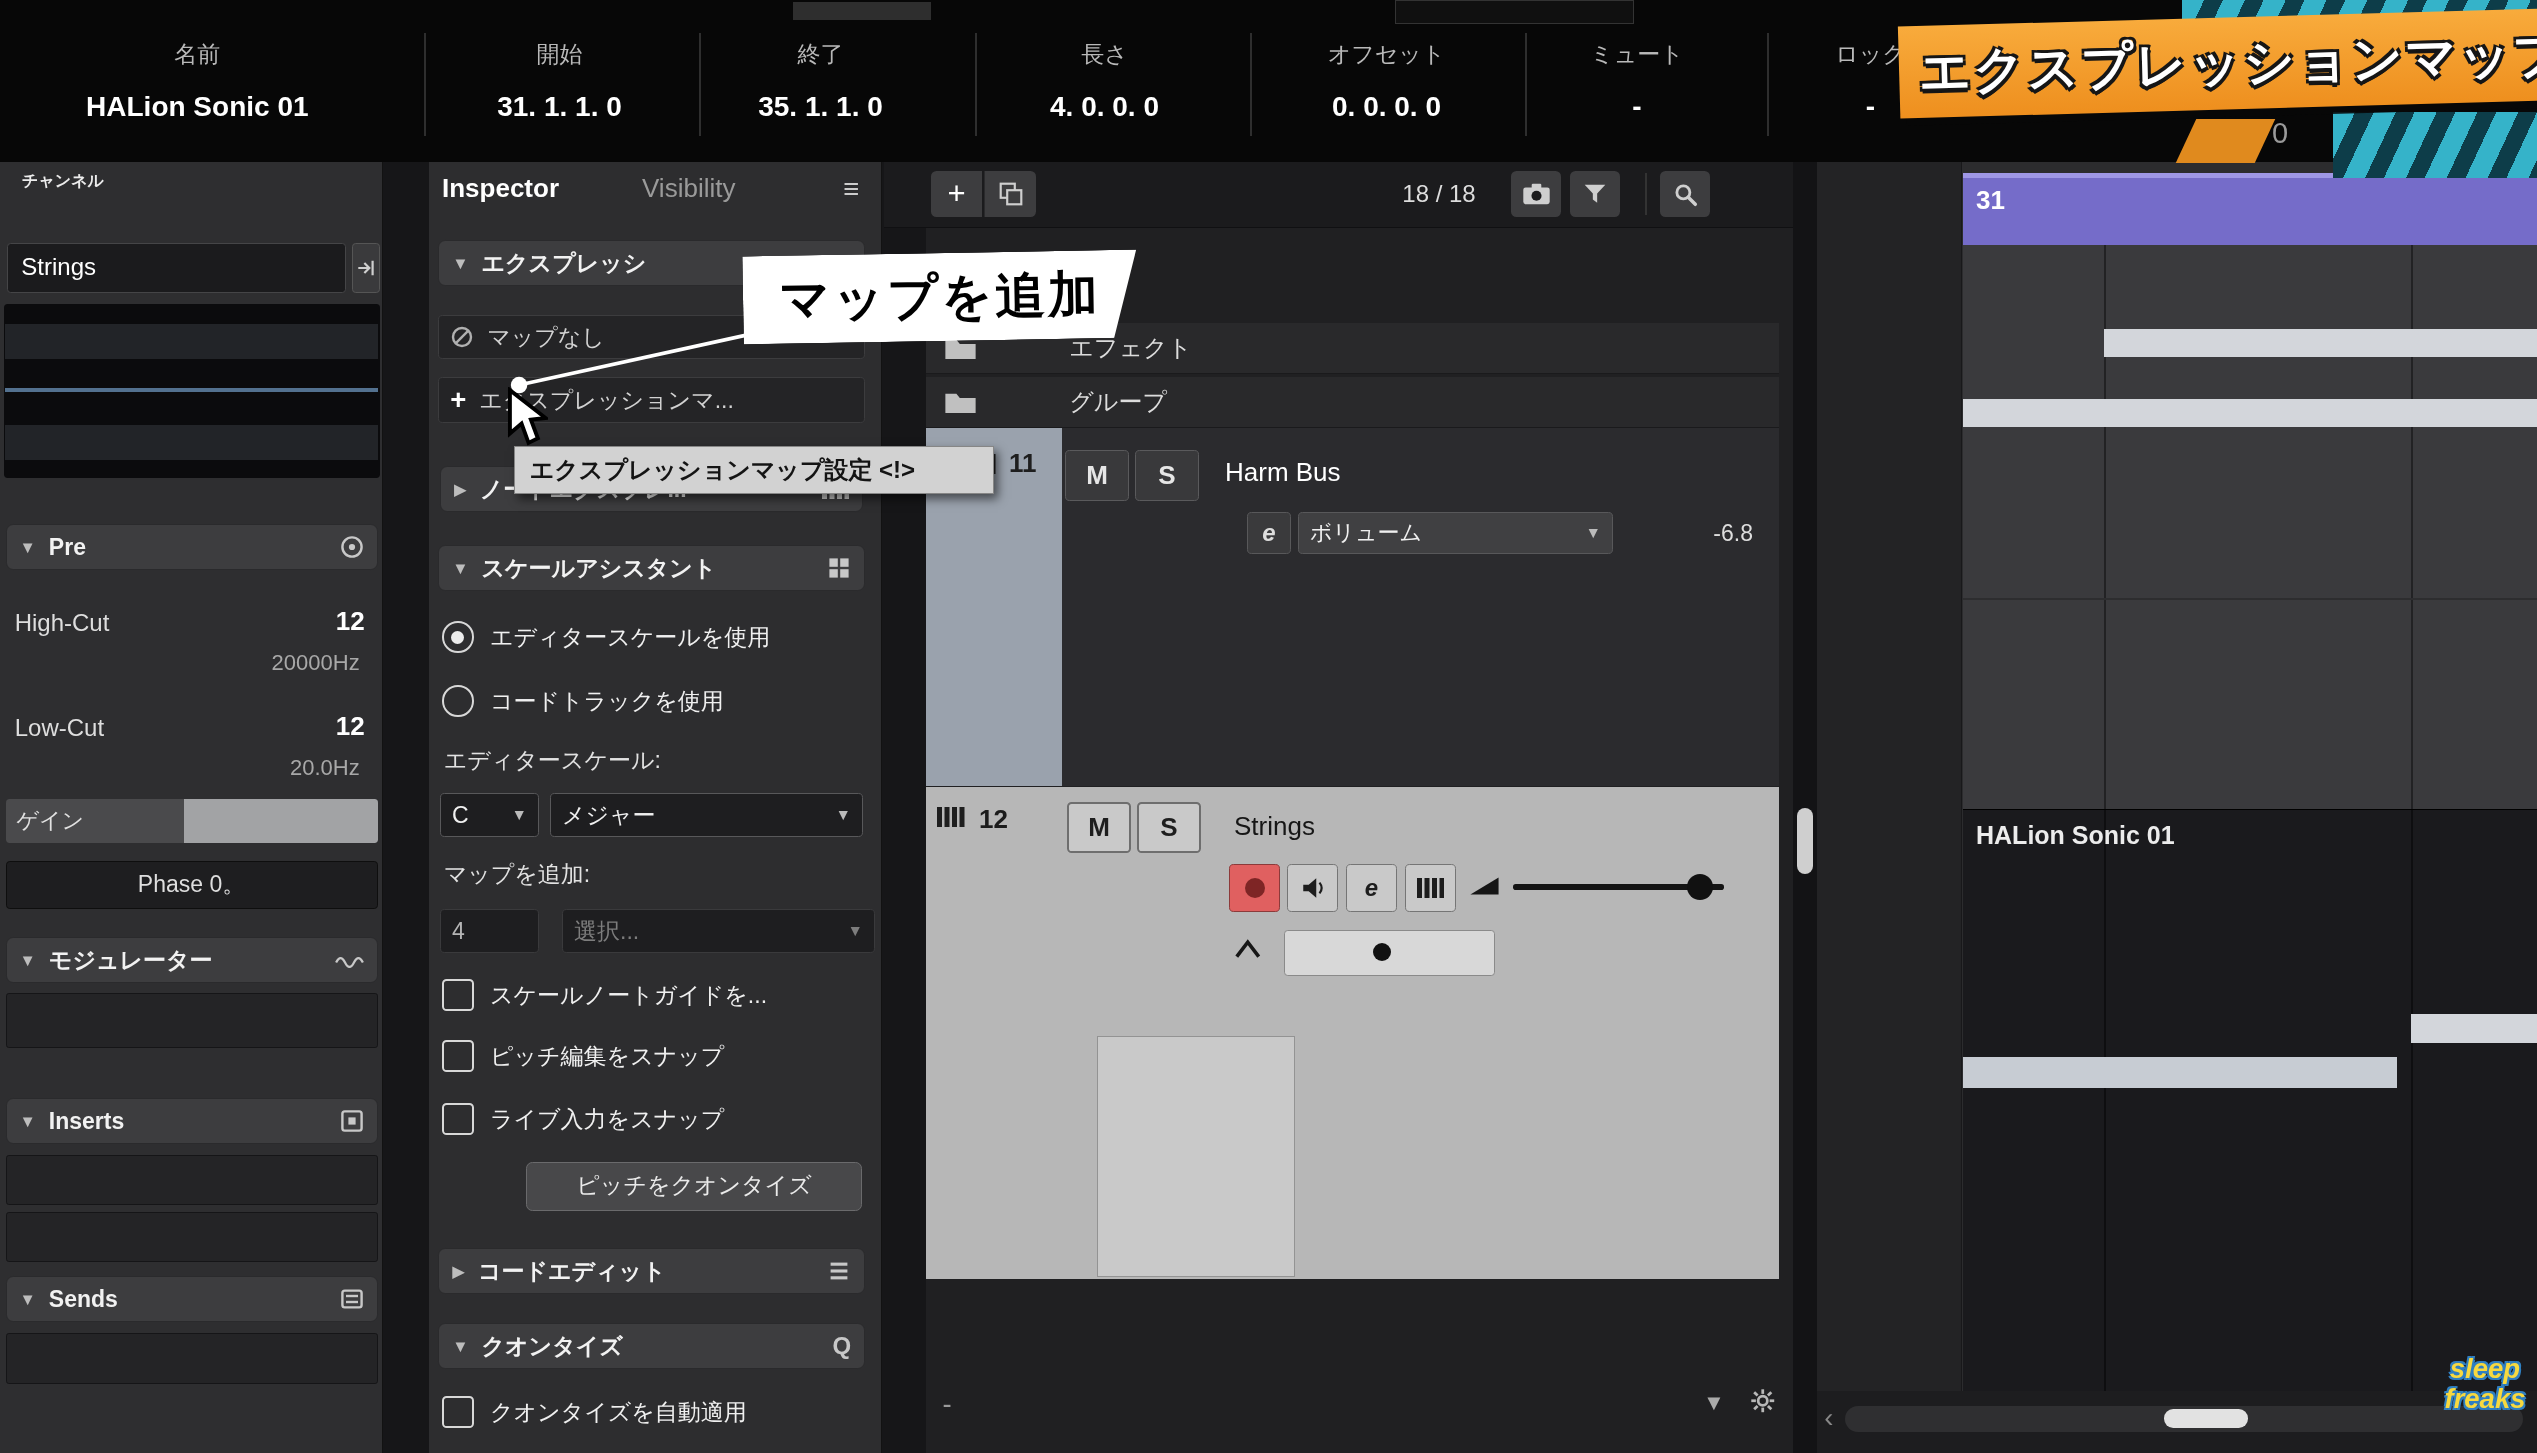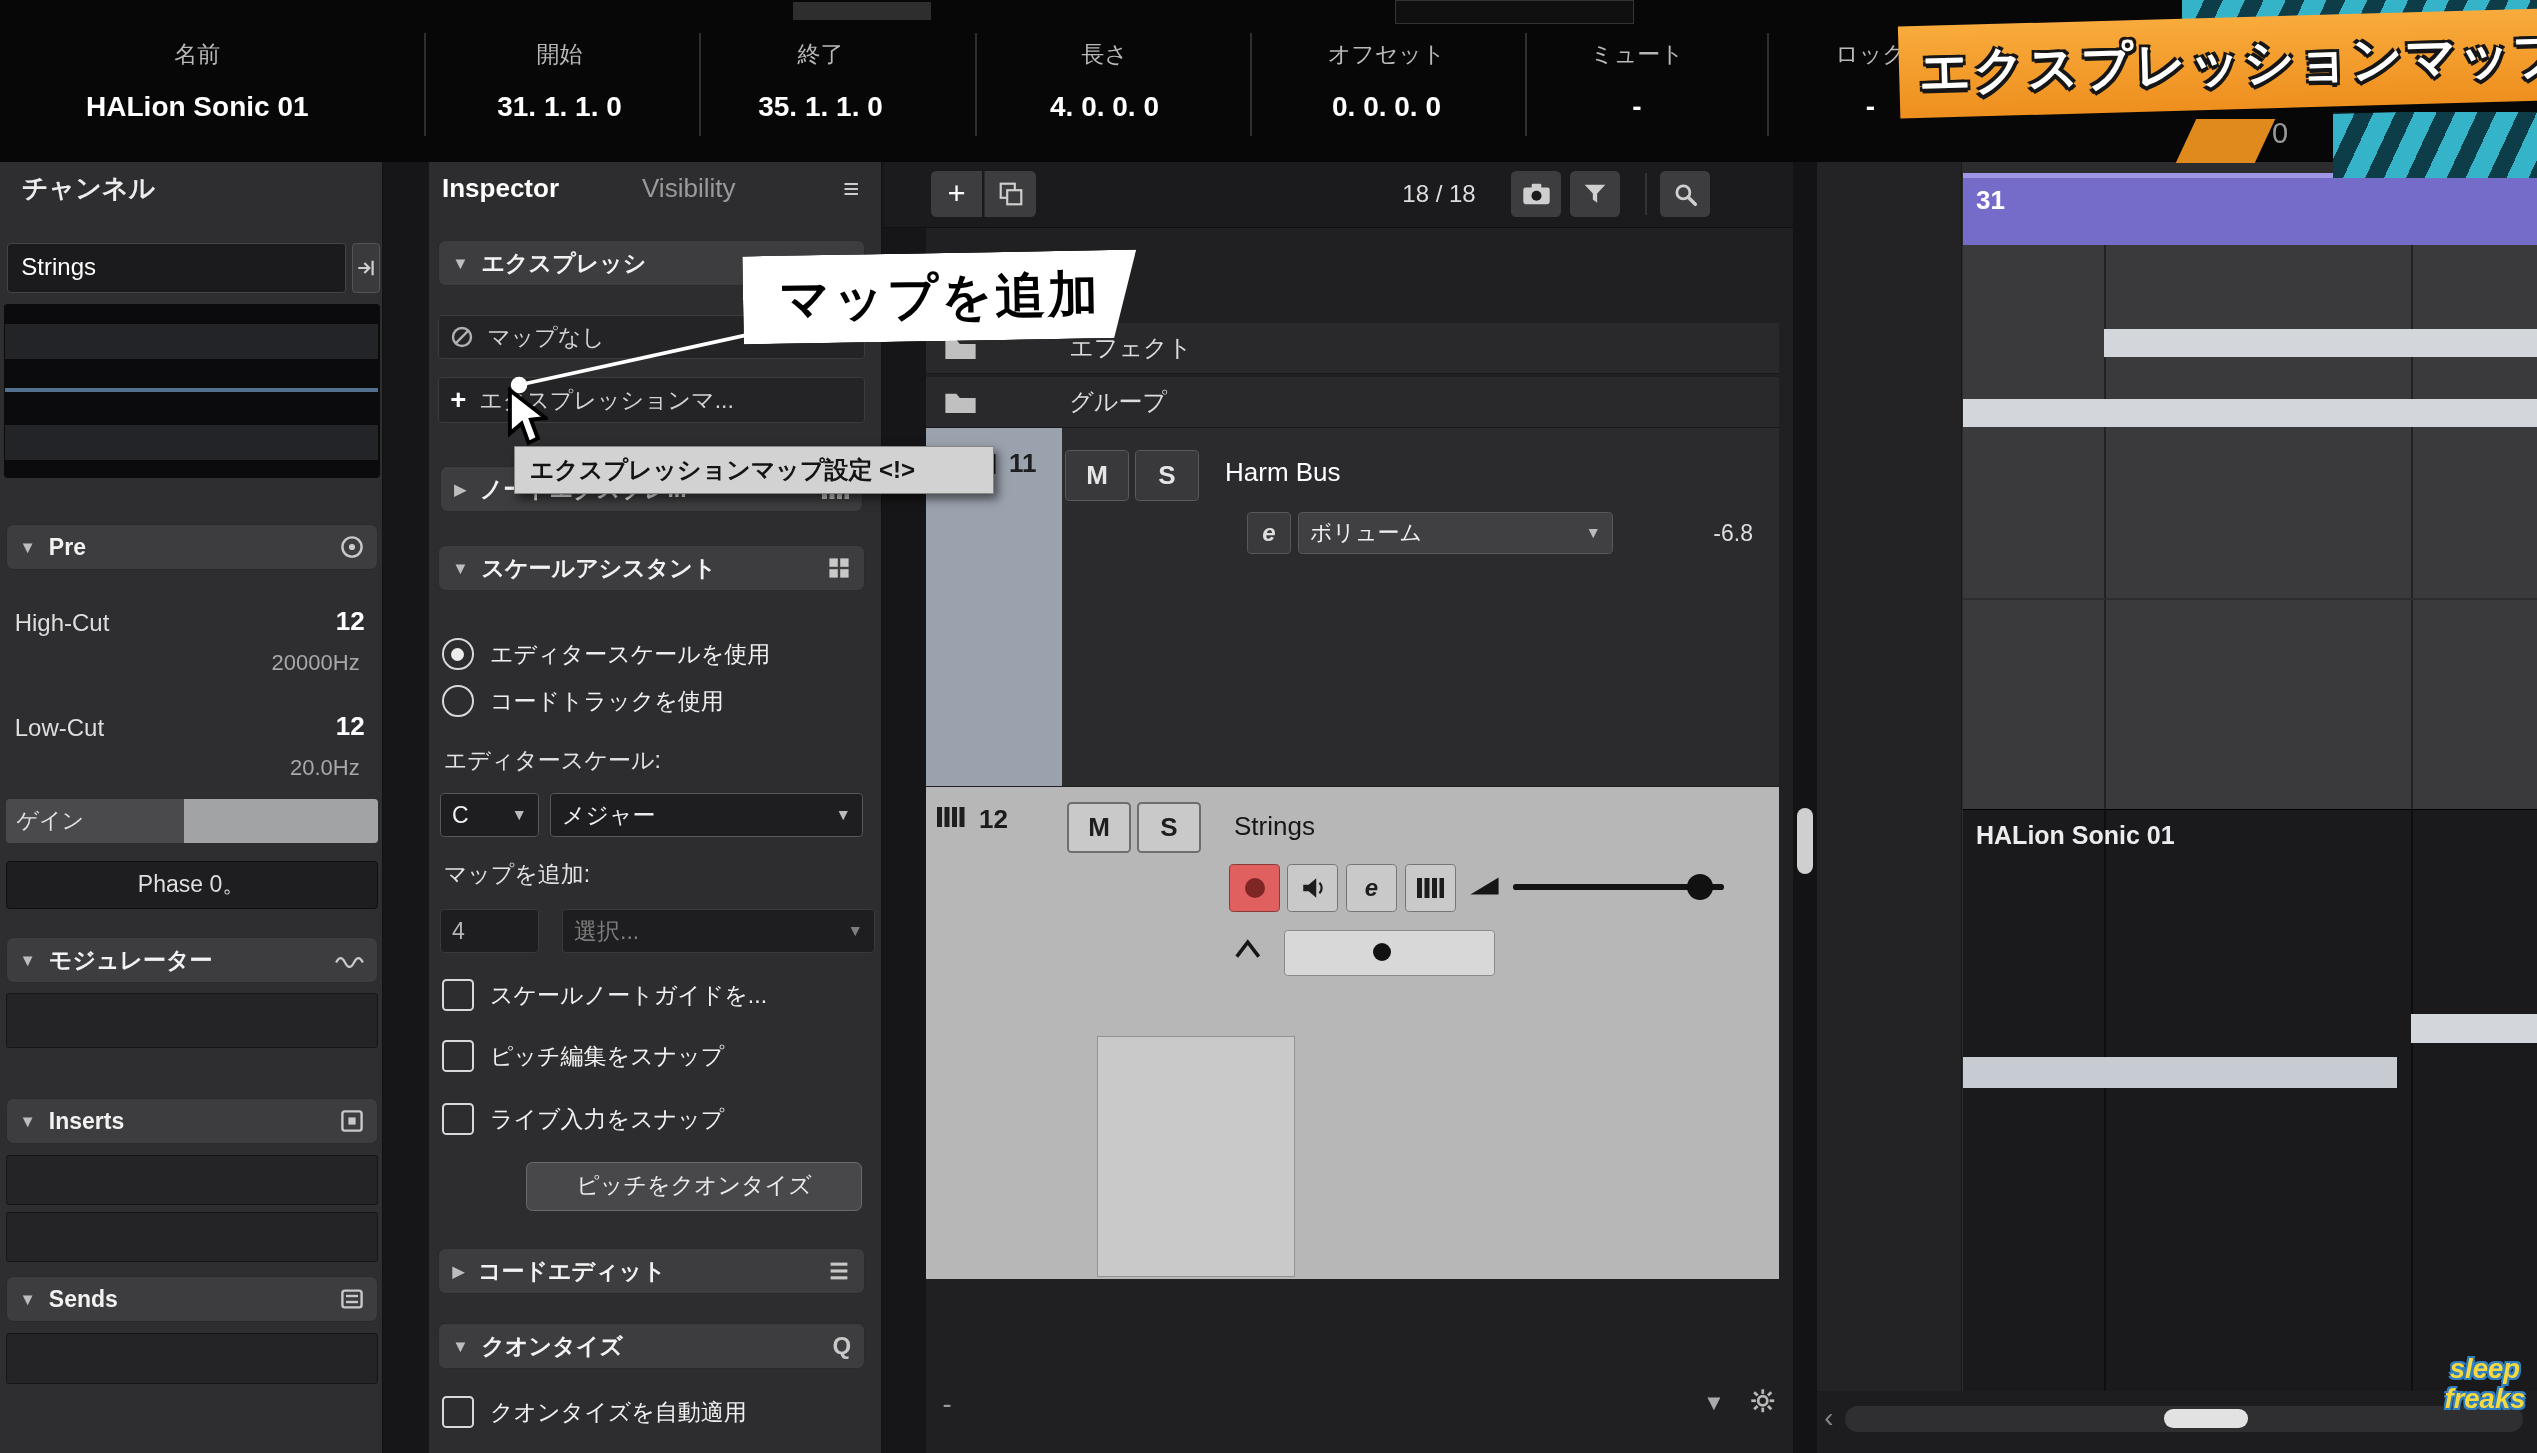--- a/index.html
+++ b/index.html
@@ -40,21 +40,21 @@
   .dropdown{position:absolute;height:44px;background:#1e1e20;border:1.8px solid #58585a;border-radius:4.6px;box-sizing:border-box;
             display:flex;align-items:center;padding:0 11px;color:#f0f0f0;font-size:23px;}
   .dd-arrow{margin-left:auto;font-size:15.6px;color:#bbb;}
   .mbtn{position:absolute;width:64px;height:51px;border-radius:4.6px;display:flex;align-items:center;justify-content:center;
         font-weight:bold;font-size:26px;box-sizing:border-box;}
   .mbtn.dark{background:#39393b;border:1.8px solid #5a5a5c;color:#e6e6e6;}
   .mbtn.light{background:#c9c9c9;border:2.8px solid #6e6e6e;color:#1e1e1e;}
 
   
   .channel{position:absolute;left:0;top:162px;width:383px;height:1292px;background:#2e2e30;border-right:1.8px solid #121212;box-sizing:border-box;}
-  .chan-tab{position:absolute;left:22px;top:9.2px;font-size:26px;font-weight:bold;color:#ececec;}
+  .chan-tab{position:absolute;left:22px;top:9.2px;font-size:16px;font-weight:bold;color:#ececec;}
   .chan-name{position:absolute;left:7.3px;top:81px;width:339px;height:50px;background:#1b1b1d;border:1.8px solid #454547;border-radius:3.7px;
              color:#fff;font-size:24px;line-height:46px;padding-left:13px;box-sizing:border-box;}
   .chan-export{position:absolute;left:352px;top:81px;width:27.5px;height:50px;background:#3a3a3c;border:0.9px solid #555;border-radius:3.7px;
                display:flex;align-items:center;justify-content:center;box-sizing:border-box;}
   .meter{position:absolute;left:3.7px;top:142px;width:376px;height:174px;background:#0b0b0d;border-radius:3.7px;overflow:hidden;}
   .m-band{position:absolute;left:1.8px;right:1.8px;height:35px;background:#222428;}
   .m-line{position:absolute;left:1.8px;right:1.8px;top:84px;height:3.7px;background:#53718f;}
   .p-row{position:absolute;left:14.7px;width:350px;height:37px;display:flex;align-items:flex-end;}
   .p-label{color:#dedede;font-size:24px;}
   .p-val{margin-left:auto;color:#fff;font-weight:bold;font-size:26px;}
@@ -296,21 +296,21 @@
             <g fill="#c8c8c8">
               <rect x="2" y="2" width="7" height="7"></rect>
               <rect x="11" y="2" width="7" height="7"></rect>
               <rect x="2" y="11" width="7" height="7"></rect>
               <rect x="11" y="11" width="7" height="7"></rect>
             </g>
           </svg>
       </span>
     </div>
 
-    <div class="opt-row" style="top:472px;">
+    <div class="opt-row" style="top:455px;">
       <span class="radio">
           <span class="radio-dot"></span>
         </span>
       <span>エディタースケールを使用</span>
     </div>
     <div class="opt-row" style="top:519px;">
       <span class="radio"></span>
       <span>コードトラックを使用</span>
     </div>
 

